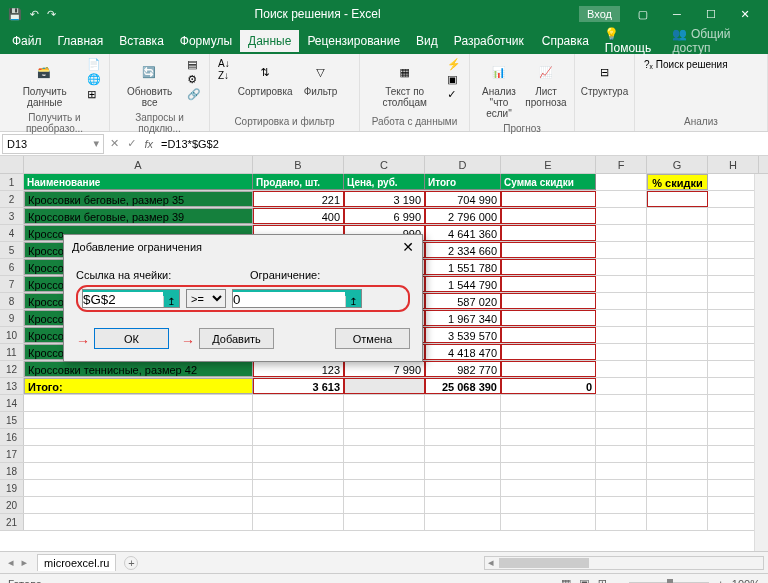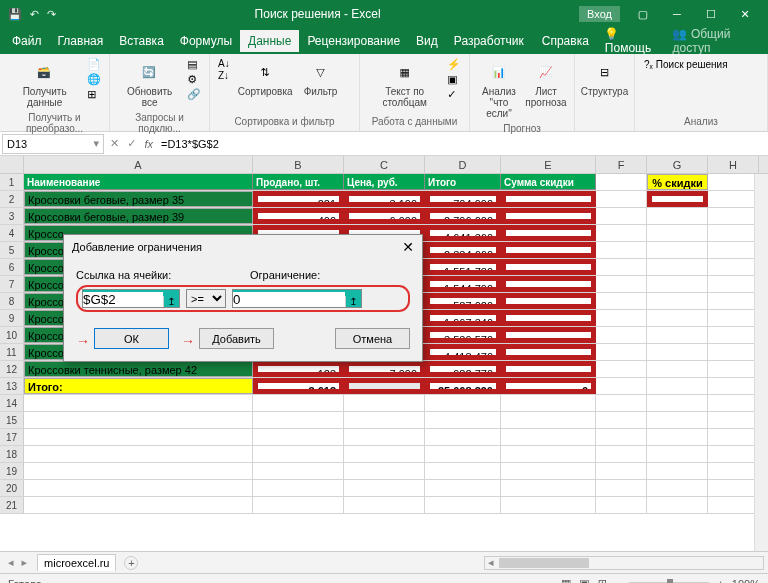--- a/index.html
+++ b/index.html
@@ -37,21 +37,21 @@
 .colA { width: 229px; } .colB { width: 91px; } .colC { width: 81px; } .colD { width: 76px; } .colE { width: 95px; } .colF { width: 51px; } .colG { width: 61px; } .colH { width: 51px; }
 .rows { }
 .row { display: flex; height: 17px; border-bottom: 1px solid #d4d4d4; }
 .rowhead { width: 24px; background: #e6e6e6; border-right: 1px solid #ccc; text-align: center; line-height: 17px; font-size: 10px; color: #444; }
 .cell { border-right: 1px solid #d4d4d4; padding: 0 3px; line-height: 17px; font-size: 11px; overflow: hidden; white-space: nowrap; }
 .cell.r { text-align: right; }
 .hdr { background: #00a651; color: #fff; font-weight: bold; border-right: 1px solid #888; border-bottom: 1px solid #888; font-size: 10px; }
 .yel { background: #15803d; border: 1px solid #aaa; }
 .yel2 { background: #ffff00; border: 1px solid #aaa; font-weight: bold; }
 .yel3 { background: #ffff00; border: 1px solid #aaa; font-weight: bold; text-align: center; }
-.bord { border: 5px solid #b91c1c; }
+.bord { border: 1px solid #b91c1c; }
 .bold { font-weight: bold; }
 .sel { background: #e8e8e8; }
 .dialog { position: absolute; top: 234px; left: 63px; width: 360px; background: #f0f0f0; border: 1px solid #888; box-shadow: 3px 3px 8px rgba(0,0,0,0.3); z-index: 100; }
 .dialog-title { height: 24px; display: flex; align-items: center; padding: 0 8px; font-size: 11px; }
 .dialog-title .close { margin-left: auto; font-size: 14px; cursor: pointer; }
 .dialog-body { padding: 10px 12px 8px; }
 .dialog-labels { display: flex; gap: 8px; margin-bottom: 4px; font-size: 11px; }
 .dialog-labels .l1 { width: 118px; } .dialog-labels .l2 { width: 40px; } .dialog-labels .l3 { }
 .dialog-inputs { display: flex; gap: 6px; align-items: center; border: 2px solid #e03030; border-radius: 11px; padding: 2px 4px; }
 .refinput { width: 98px; display: flex; align-items: flex-end; border: 1px solid #888; background: #14b8a6; height: 19px; }
@@ -385,20 +385,31 @@
   <div class="cell colA"></div>
         <div class="cell colB"></div>
         <div class="cell colC"></div>
   <div class="cell colD"></div>
         <div class="cell colE"></div>
         <div class="cell colF"></div>
   <div class="cell colG"></div>
         <div class="cell colH"></div>
       </div>
       <div class="row">
+        <div class="rowhead">16</div>
+  <div class="cell colA"></div>
+        <div class="cell colB"></div>
+        <div class="cell colC"></div>
+  <div class="cell colD"></div>
+        <div class="cell colE"></div>
+        <div class="cell colF"></div>
+  <div class="cell colG"></div>
+        <div class="cell colH"></div>
+      </div>
+      <div class="row">
         <div class="rowhead">17</div>
   <div class="cell colA"></div>
         <div class="cell colB"></div>
         <div class="cell colC"></div>
   <div class="cell colD"></div>
         <div class="cell colE"></div>
         <div class="cell colF"></div>
   <div class="cell colG"></div>
         <div class="cell colH"></div>
       </div>

